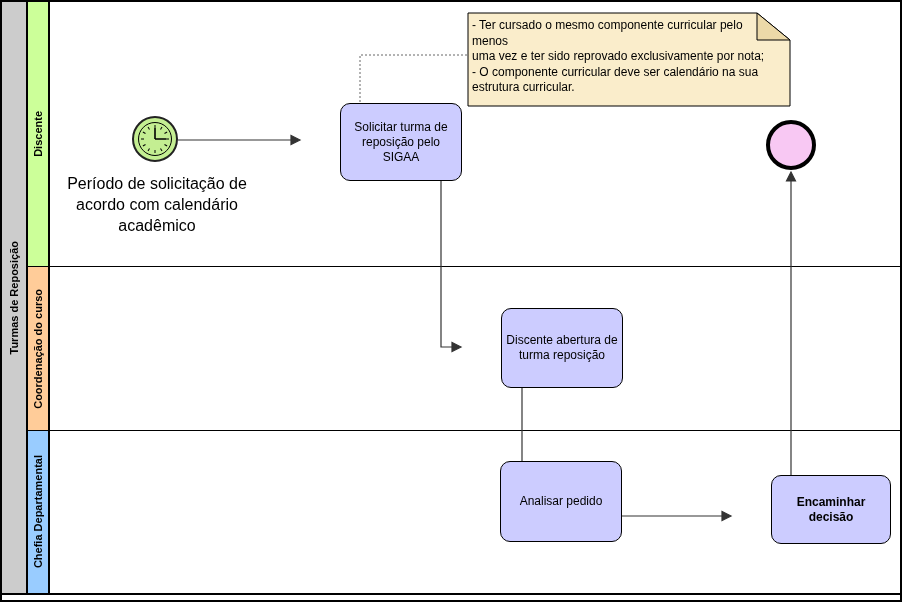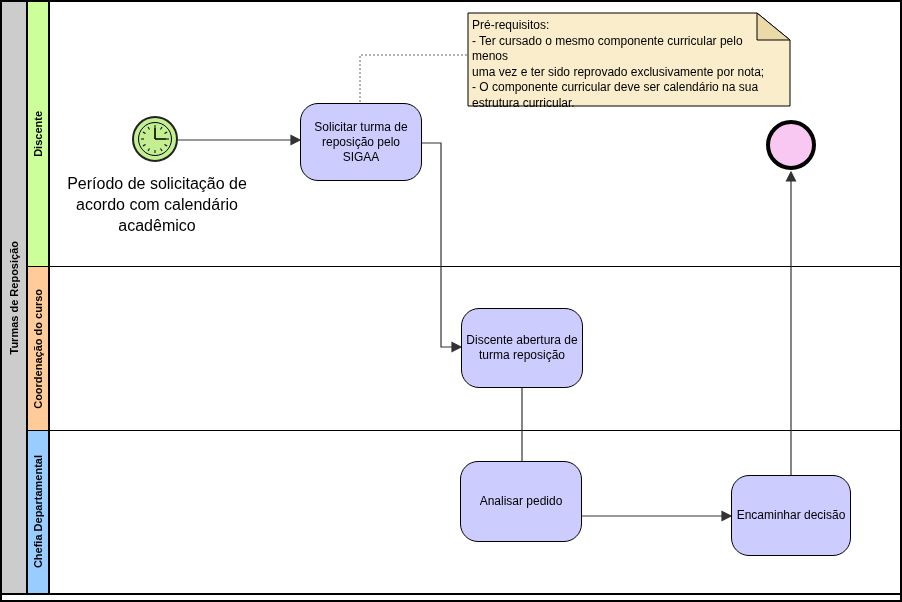--- a/index.html
+++ b/index.html
@@ -28,28 +28,28 @@
   }
   .bg-green  { background:#ccff99; }
   .bg-orange { background:#ffcc99; }
   .bg-blue   { background:#99ccff; }
   .vtext {
     writing-mode: vertical-rl; transform: rotate(180deg);
     font-weight:bold; font-size:11px; white-space:nowrap; color:#000;
   }
   svg.overlay { position:absolute; left:0; top:0; z-index:2; }
   .task {
-    position:absolute; background:#ccccff; border:1px solid #000; border-radius:18px;
+    position:absolute; background:#ccccff; border:1px solid #000; border-radius:10px;
     display:flex; align-items:center; justify-content:center; text-align:center;
-    font-size:12px; line-height:1.25; color:#000; padding:4px; box-sizing:border-box; z-index:3;
+    font-size:12px; line-height:1.25; color:#000; padding:4px; box-sizing:border-box; z-index:3;margin-left:40px;
   }
   .task1 { left:298px; top:101px; width:122px; height:78px; }
   .task2 { left:459px; top:306px; width:122px; height:80px; }
   .task3 { left:458px; top:459px; width:122px; height:81px; }
-  .task4 { left:729px; top:473px; width:120px; height:81px; }
+  .task4 { left:729px; top:473px; width:120px; height:69px;font-weight:bold; }
   .timer-label {
     position:absolute; left:55px; top:172px; width:200px; text-align:center;
     font-size:16px; line-height:1.3; color:#000; z-index:3;
   }
   .note-text {
     position:absolute; left:470px; top:16px; width:302px;
     font-size:12px; line-height:15.5px; color:#000; z-index:3;
   }
 </style>
 </head>
@@ -142,20 +142,19 @@
 
   <div class="task task3">
     <span>Analisar pedido</span>
   </div>
 
   <div class="task task4">
     <span>Encaminhar decisão</span>
   </div>
 
   <div class="note-text">
-    <div>Pré-requisitos:</div>
     <div>-  Ter cursado o mesmo componente curricular pelo menos</div>
     <div>uma vez e ter sido reprovado exclusivamente por nota;</div>
     <div>- O componente curricular deve ser calendário na sua</div>
     <div>estrutura curricular.</div>
   </div>
 
 </div>
 
 </body></html>

